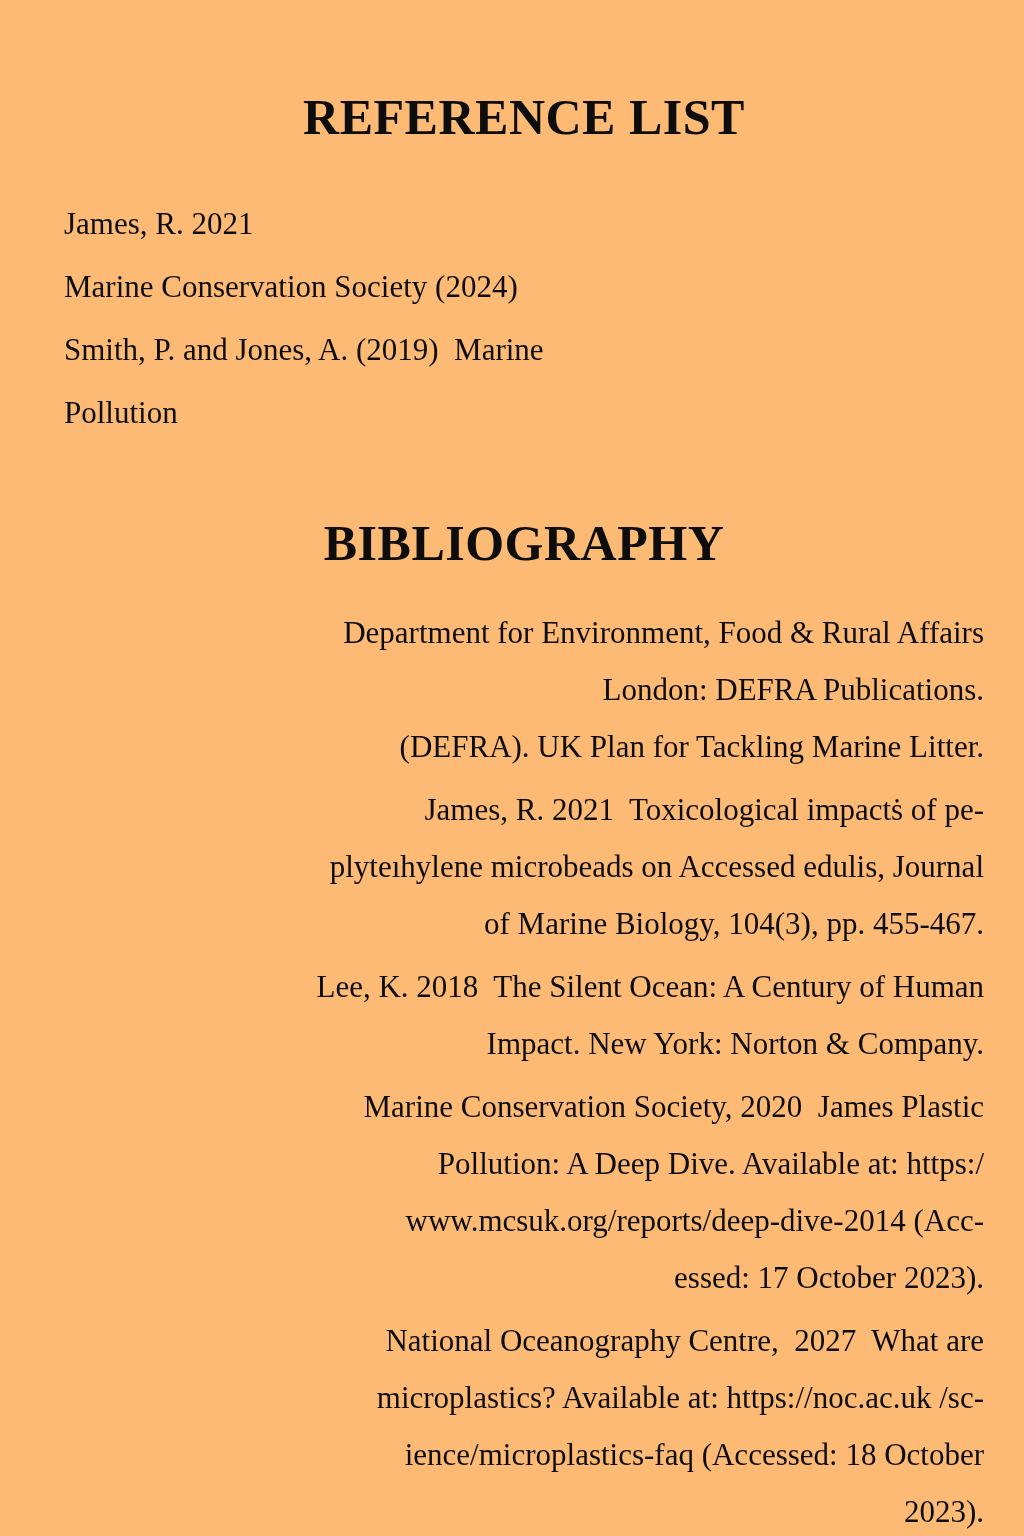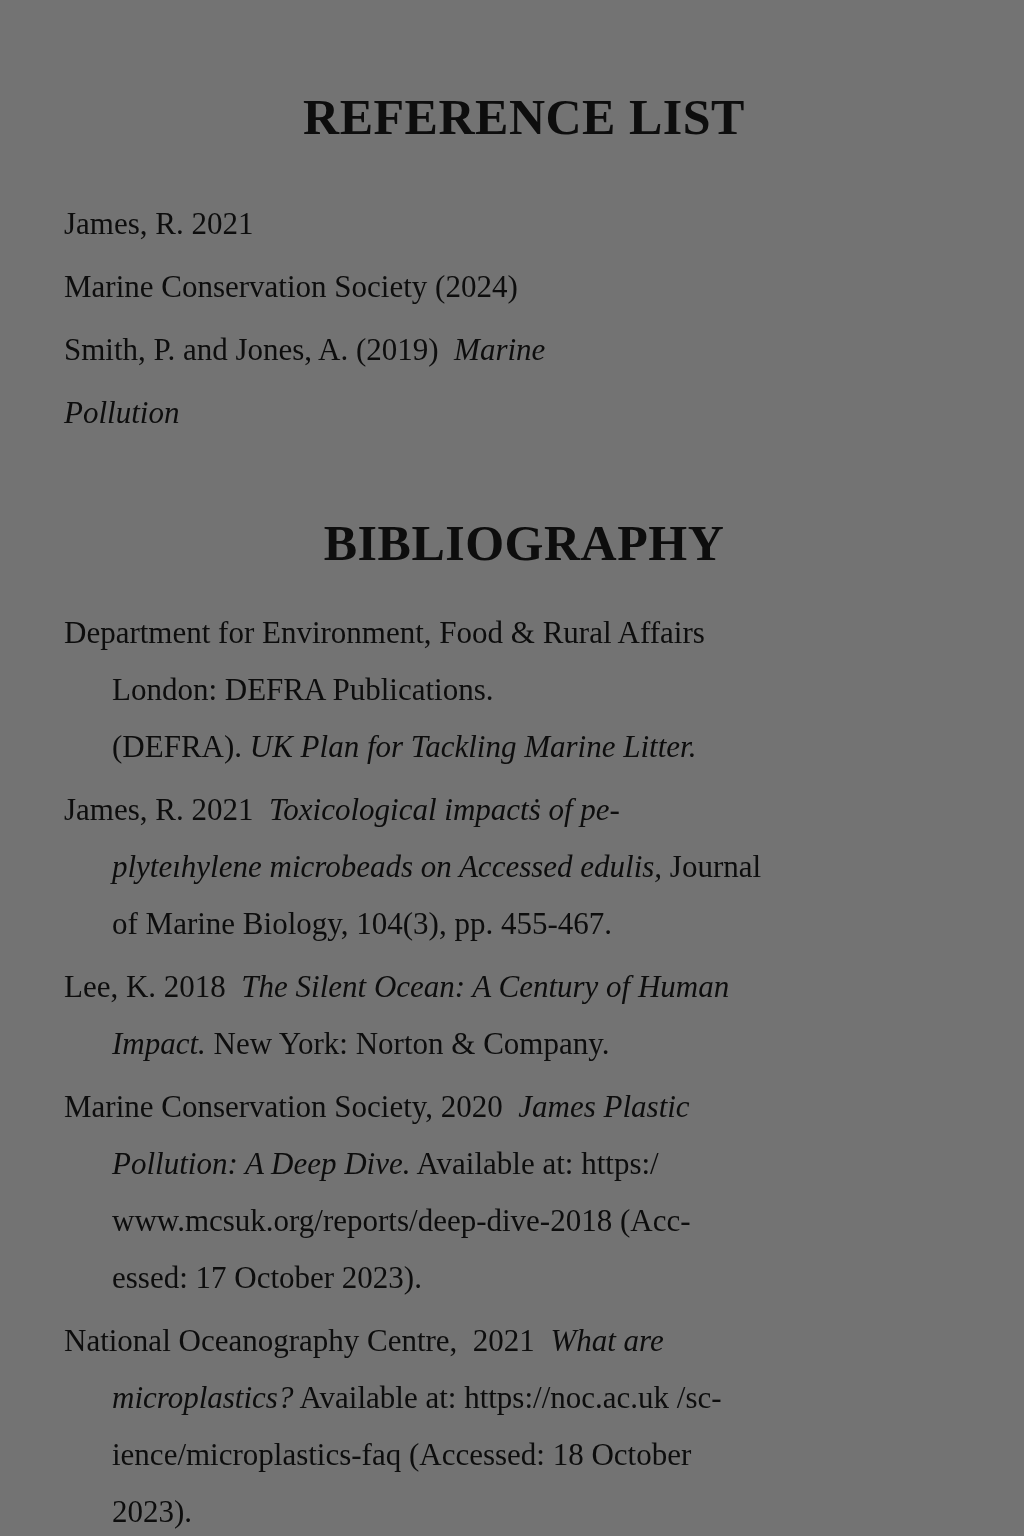--- a/index.html
+++ b/index.html
@@ -12,21 +12,21 @@
     height: 1536px;
     overflow: hidden;
     font-family: "Liberation Serif", "DejaVu Serif", serif;
     color: #0d0d0d;
   }
   .page {
     box-sizing: border-box;
     width: 1024px;
     height: 1536px;
     padding: 92px 40px 0 64px;
-    background: #737373;
+    background: #fdba74;
   }
   .section-title {
     font-size: 50px;
     line-height: 1;
     font-weight: 700;
     text-align: center;
     margin: 0;
     letter-spacing: 0.5px;
   }
   .ref-title {
@@ -42,26 +42,26 @@
     white-space: pre;
   }
   .ref-section .line {
     line-height: 63px;
   }
   .bib-section .line {
     line-height: 57px;
   }
   .bib-section .entry {
     margin-bottom: 6px;
+    text-align: right;
   }
   .cont {
     padding-left: 48px;
   }
   .it {
-    font-style: italic;
   }
 </style>
 </head>
 <body>
 
 <div class="page">
 
   <h1 class="section-title ref-title">REFERENCE LIST</h1>
 
   <section class="ref-section">
@@ -98,26 +98,26 @@
     </div>
 
     <div class="entry">
       <div class="line"><span>Lee, K. 2018  </span><span class="it">The Silent Ocean: A Century of Human</span></div>
       <div class="line cont"><span class="it">Impact.</span><span> New York: Norton &amp; Company.</span></div>
     </div>
 
     <div class="entry">
       <div class="line"><span>Marine Conservation Society, 2020  </span><span class="it">James Plastic</span></div>
       <div class="line cont"><span class="it">Pollution: A Deep Dive.</span><span> Available at: https:/</span></div>
-      <div class="line cont"><span>www.mcsuk.org/reports/deep-dive-2018 (Acc-</span></div>
+      <div class="line cont"><span>www.mcsuk.org/reports/deep-dive-2014 (Acc-</span></div>
       <div class="line cont"><span>essed: 17 October 2023).</span></div>
     </div>
 
     <div class="entry">
-      <div class="line"><span>National Oceanography Centre,  2021  </span><span class="it">What are</span></div>
+      <div class="line"><span>National Oceanography Centre,  2027  </span><span class="it">What are</span></div>
       <div class="line cont"><span class="it">microplastics?</span><span> Available at: https://noc.ac.uk /sc-</span></div>
       <div class="line cont"><span>ience/microplastics-faq (Accessed: 18 October</span></div>
       <div class="line cont"><span>2023).</span></div>
     </div>
 
   </section>
 
 </div>
 
 </body></html>

